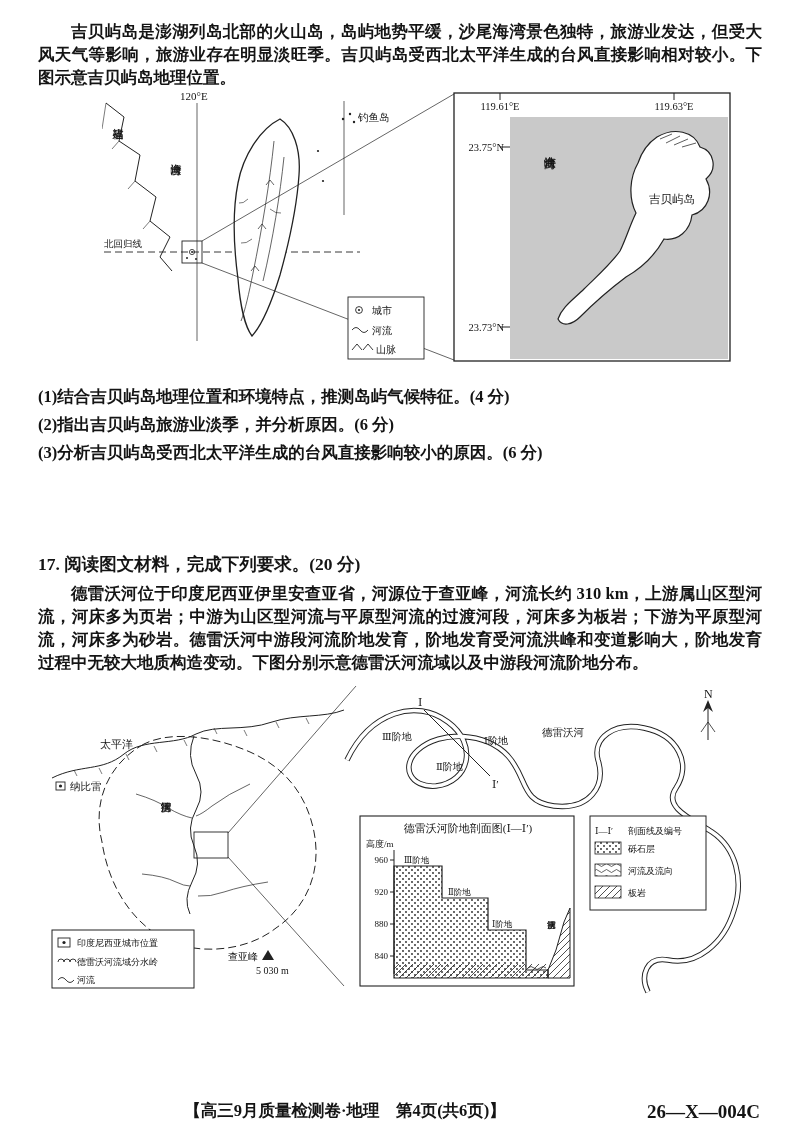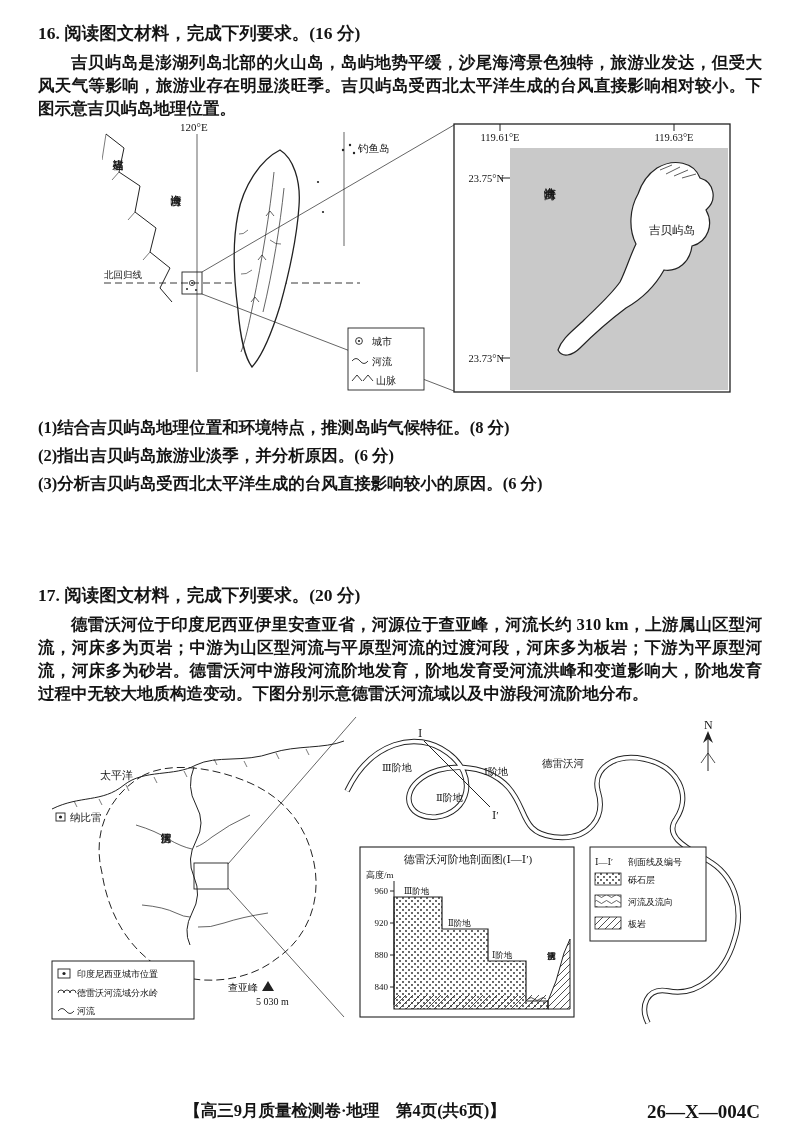--- a/index.html
+++ b/index.html
@@ -31,21 +31,20 @@
   svg text { font-family:"Liberation Serif","DejaVu Serif",serif; fill:#141414; }
   .vtext { writing-mode:vertical-rl; text-orientation:upright; }
 </style>
 </head>
 <body>
 
 <div class="page">
 
 
   <div>
-    <div class="q-title">16. 阅读图文材料，完成下列要求。(16 分)</div>
     <div class="para">吉贝屿岛是澎湖列岛北部的火山岛，岛屿地势平缓，沙尾海湾景色独特，旅游业发达，但受大风天气等影响，旅游业存在明显淡旺季。吉贝屿岛受西北太平洋生成的台风直接影响相对较小。下图示意吉贝屿岛地理位置。</div>
 
     <div class="figure fig1">
       <svg width="660" height="278" viewBox="0 0 660 278">
         <defs>
           <pattern id="hatch1" width="6" height="6" patternUnits="userSpaceOnUse">
             <path d="M0,6 L6,0" stroke="#333" stroke-width="0.8"></path>
           </pattern>
         </defs>
 
@@ -115,21 +114,21 @@
           <text x="572" y="21" font-size="10.5" text-anchor="middle">119.63°E</text>
           <text x="402" y="62" font-size="10.5" text-anchor="end">23.75°N</text>
           <text x="402" y="242" font-size="10.5" text-anchor="end">23.73°N</text>
           <text x="448" y="58" font-size="12" class="vtext">台湾海峡</text>
           <text x="570" y="114" font-size="11.5" text-anchor="middle">吉贝屿岛</text>
         </g>
       </svg>
     </div>
 
     <div class="q-list">
-      <div class="q-item">(1)结合吉贝屿岛地理位置和环境特点，推测岛屿气候特征。(8 分)</div>
+      <div class="q-item">(1)结合吉贝屿岛地理位置和环境特点，推测岛屿气候特征。(4 分)</div>
       <div class="q-item">(2)指出吉贝屿岛旅游业淡季，并分析原因。(6 分)</div>
       <div class="q-item">(3)分析吉贝屿岛受西北太平洋生成的台风直接影响较小的原因。(6 分)</div>
     </div>
   </div>
 
   <div class="gap"></div>
 
   <div>
     <div class="q-title">17. 阅读图文材料，完成下列要求。(20 分)</div>
     <div class="para">德雷沃河位于印度尼西亚伊里安查亚省，河源位于查亚峰，河流长约 310 km，上游属山区型河流，河床多为页岩；中游为山区型河流与平原型河流的过渡河段，河床多为板岩；下游为平原型河流，河床多为砂岩。德雷沃河中游段河流阶地发育，阶地发育受河流洪峰和变道影响大，阶地发育过程中无较大地质构造变动。下图分别示意德雷沃河流域以及中游段河流阶地分布。</div>

